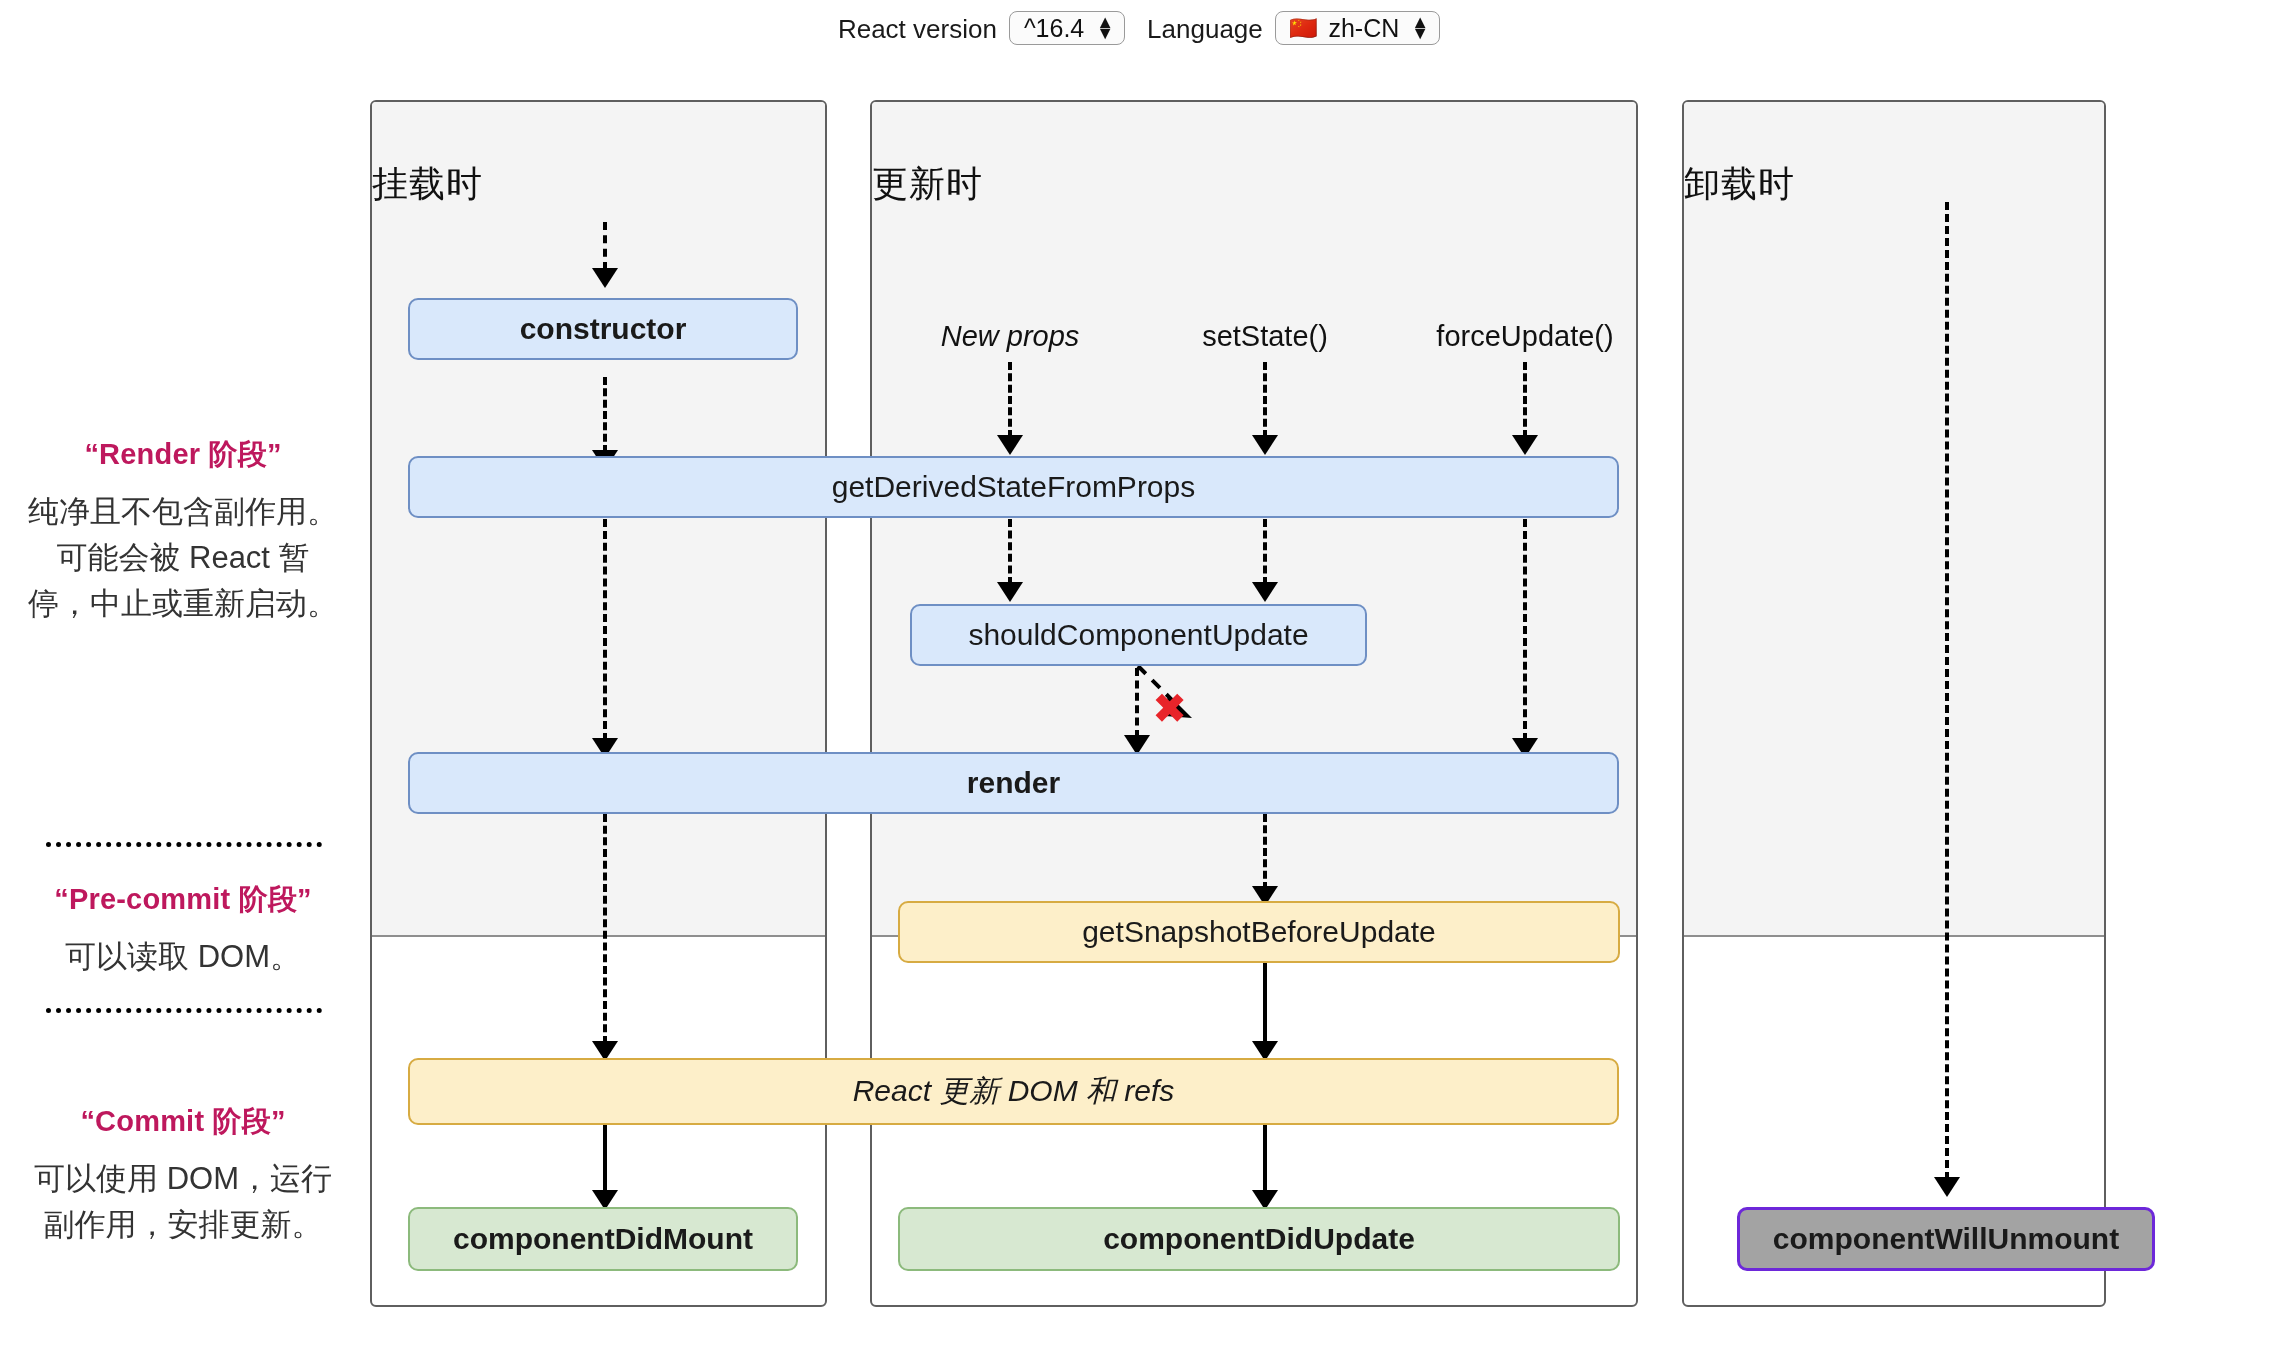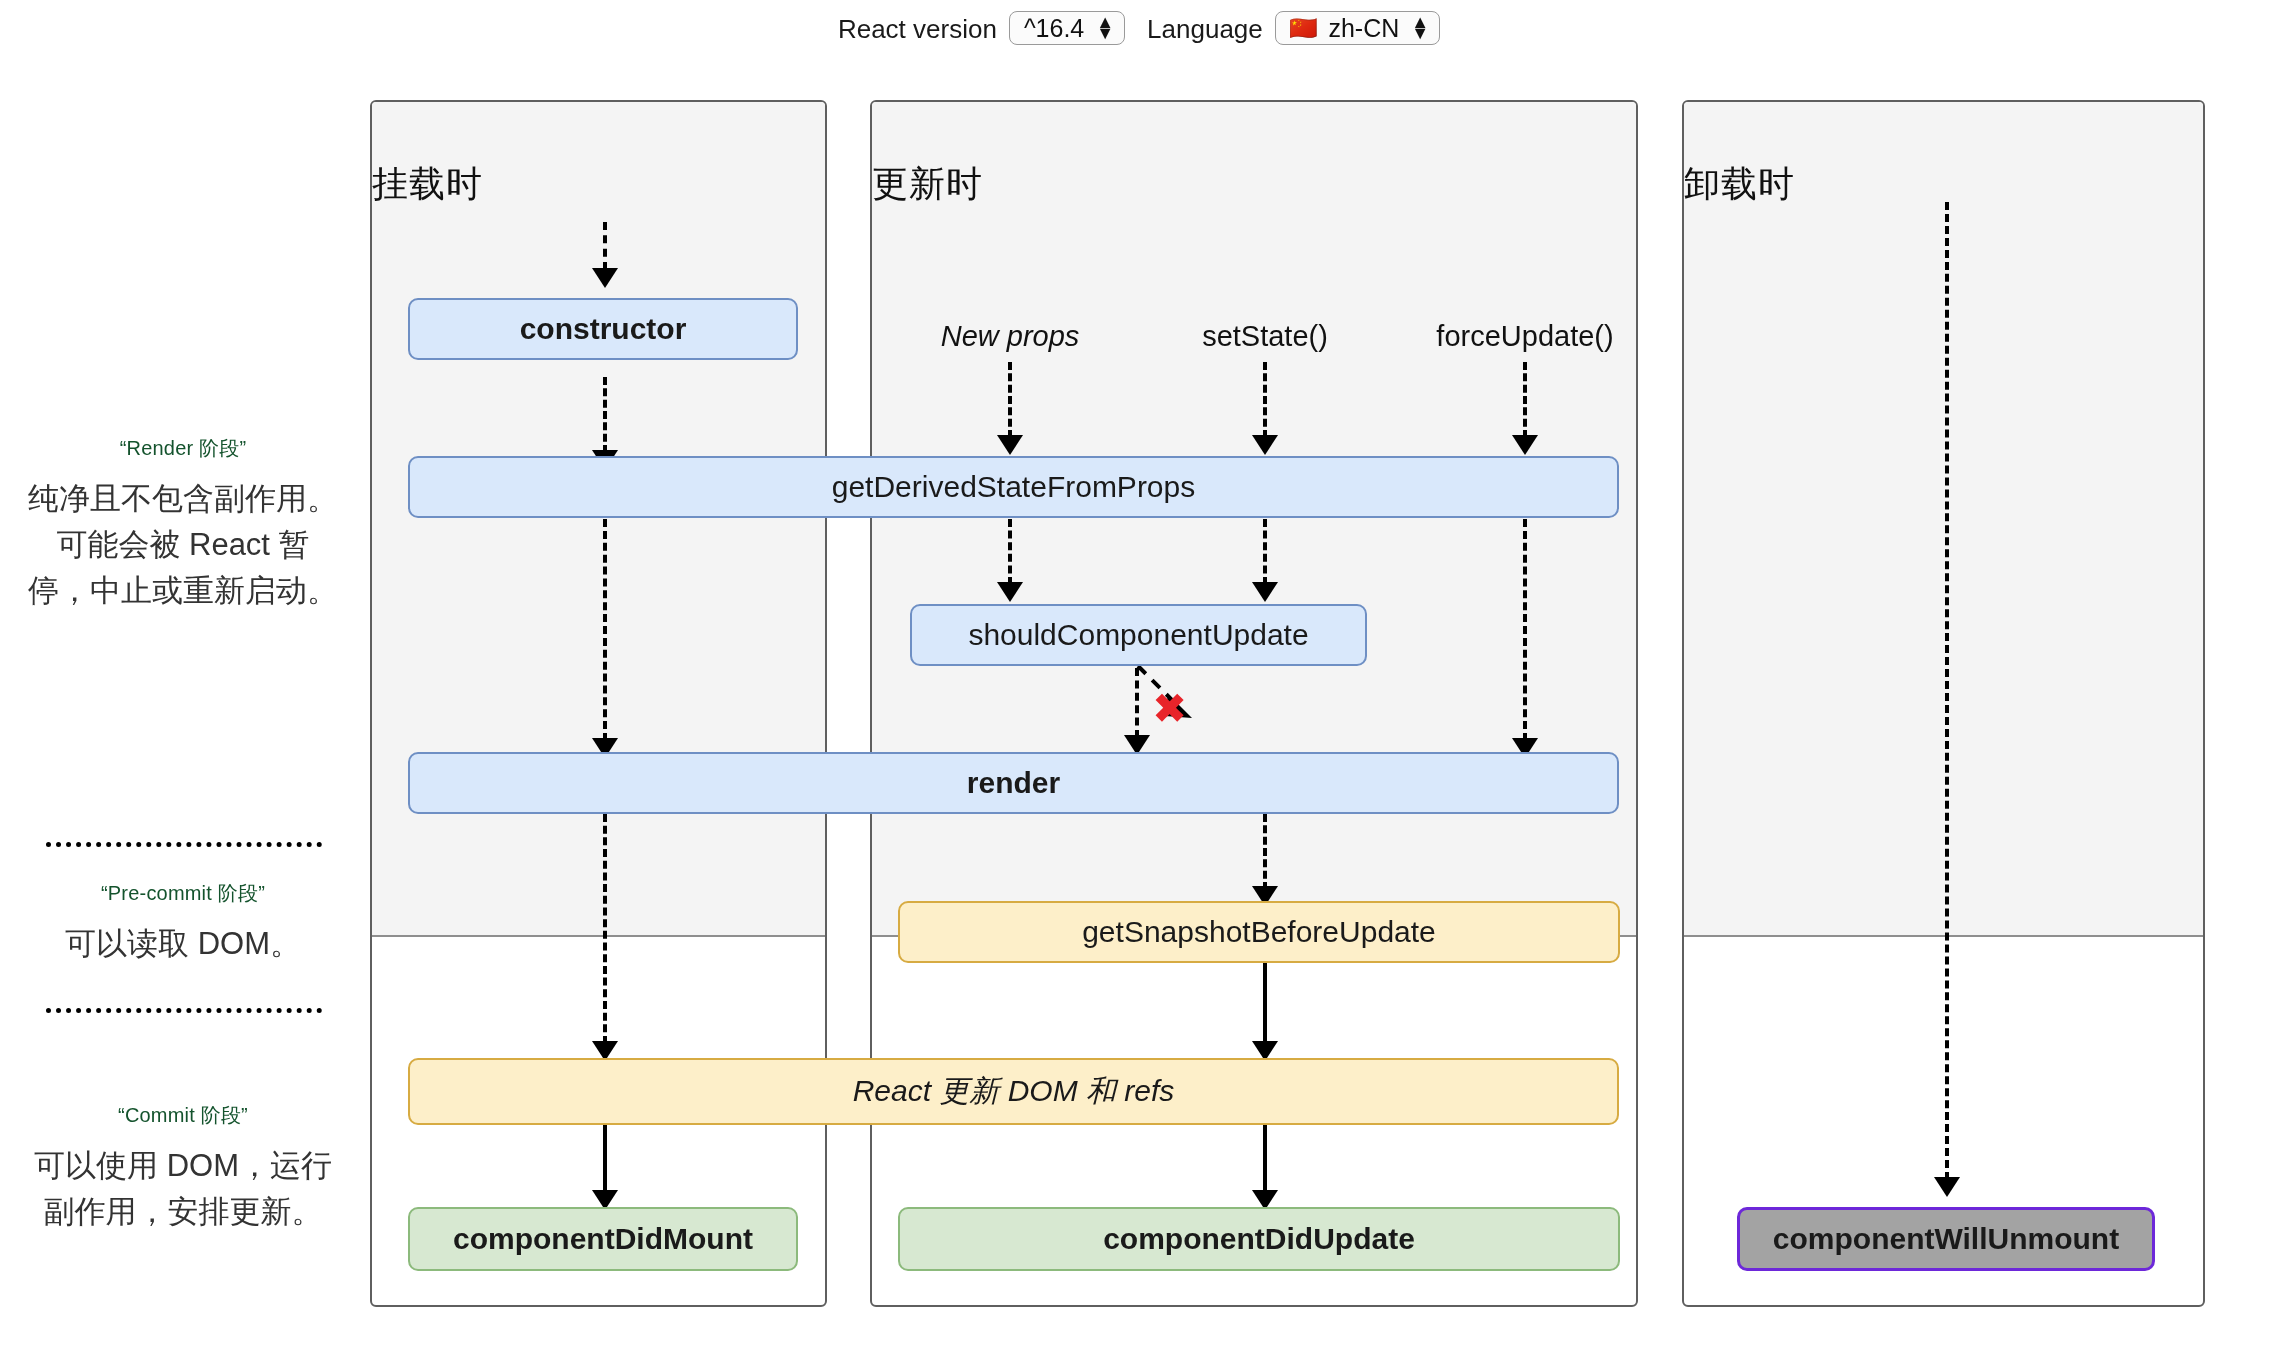--- a/index.html
+++ b/index.html
@@ -75,23 +75,23 @@
     width: 330px;
     height: 1210px;
   }
   .legend-block {
     position: absolute;
     left: 0;
     width: 330px;
     text-align: center;
   }
   .legend-title {
-    font-size: 20px;
-    font-weight: normal;
-    color: #14532d;
+    font-size: 29px;
+    font-weight: bold;
+    color: #be185d;
     letter-spacing: .2px;
     margin-bottom: 14px;
     white-space: nowrap;
   }
   .legend-desc {
     font-size: 31px;
     line-height: 1.48;
     color: #333;
   }
   .dot-rule {
@@ -272,21 +272,21 @@
 <div class="panel" style="left:370px; top:100px; width:457px; height:1207px;">
   <div class="panel-top-fill" style="height:835px;"></div>
   <div class="panel-heading">挂载时</div>
 </div>
 
 <div class="panel" style="left:870px; top:100px; width:768px; height:1207px;">
   <div class="panel-top-fill" style="height:835px;"></div>
   <div class="panel-heading">更新时</div>
 </div>
 
-<div class="panel" style="left:1682px; top:100px; width:523px; height:1207px;">
+<div class="panel" style="left:1682px; top:100px; width:424px; height:1207px;">
   <div class="panel-top-fill" style="height:835px;"></div>
   <div class="panel-heading">卸载时</div>
 </div>
 
 <div class="vline dashed" style="left:603px; top:222px; height:48px;"></div>
 <div class="arrowhead" style="left:605px; top:268px;"></div>
 
 <div class="vline dashed" style="left:603px; top:377px; height:76px;"></div>
 <div class="arrowhead" style="left:605px; top:450px;"></div>
 

